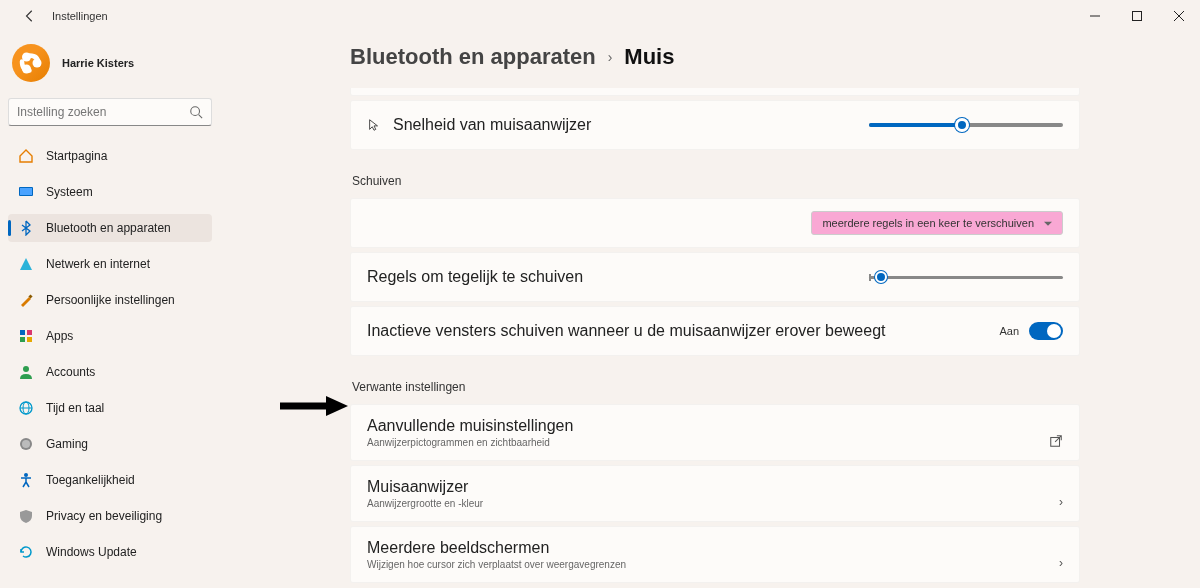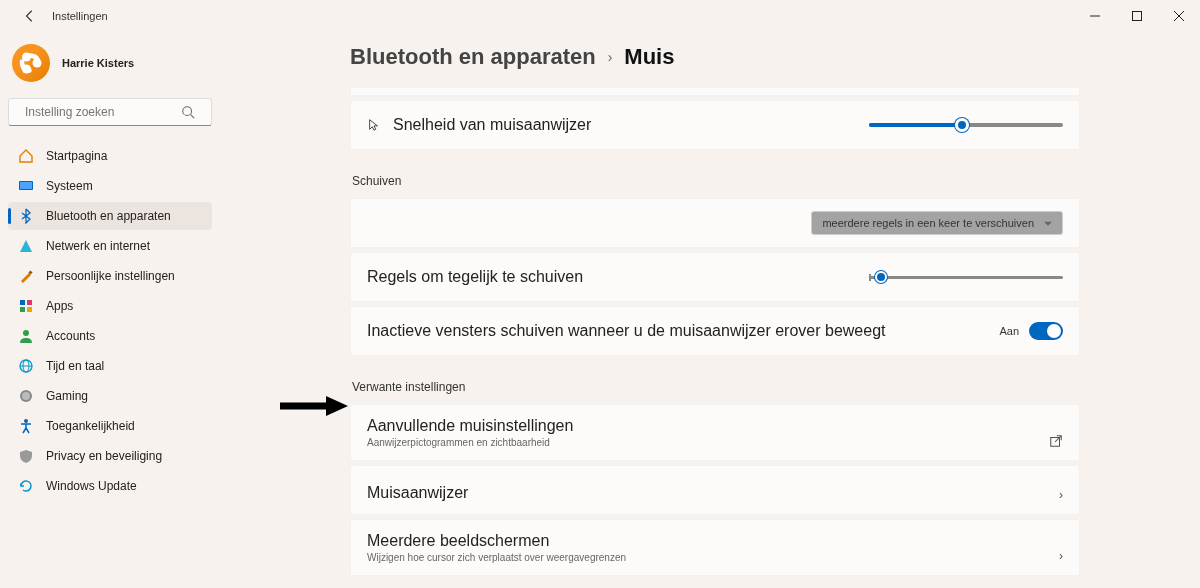--- a/index.html
+++ b/index.html
@@ -13,25 +13,25 @@
 .win-ctrl { width: 42px; height: 32px; display: flex; align-items: center; justify-content: center; cursor: pointer; }
 
 .app-body { display: flex; height: calc(588px - 32px); }
 
 .sidebar { width: 220px; padding: 8px 8px 8px 8px; display: flex; flex-direction: column; }
 .user-row { display: flex; align-items: center; gap: 12px; padding: 4px 4px 16px 4px; }
 .avatar { width: 38px; height: 38px; border-radius: 50%; background: linear-gradient(135deg, #f7931e 40%, #e67e00 100%); display: flex; align-items: center; justify-content: center; position: relative; }
 .avatar svg { width: 30px; height: 30px; }
 .user-name { font-size: 11px; font-weight: 600; color: #222; }
 
-.search-box { display: flex; align-items: center; background: #fdfbf9; border: 1px solid #ddd; border-bottom: 1px solid #888; border-radius: 3px; padding: 6px 16px; margin-bottom: 16px; }
+.search-box { display: flex; align-items: center; background: #fdfbf9; border: 1px solid #ddd; border-bottom: 1px solid #888; border-radius: 3px; padding: 6px 8px; margin-bottom: 16px; }
 .search-box input { border: none; background: transparent; flex: 1; font-size: 12px; outline: none; color: #555; }
 .search-box .search-icon { width: 14px; height: 14px; }
 
-.nav { display: flex; flex-direction: column; gap: 2px; }
+.nav { display: flex; flex-direction: column; gap: 8px; }
 .nav-item { display: flex; align-items: center; gap: 12px; padding: 6px 10px; border-radius: 4px; cursor: pointer; font-size: 12px; color: #222; position: relative; }
 .nav-item.active { background: #ece4df; }
 .nav-item.active::before { content: ""; position: absolute; left: 0; top: 6px; bottom: 6px; width: 3px; background: #0067c0; border-radius: 2px; }
 .nav-icon { width: 16px; height: 16px; display: flex; align-items: center; justify-content: center; }
 
 .main { flex: 1; padding: 12px 120px 0 130px; overflow-y: auto; }
 .breadcrumb { display: flex; align-items: center; gap: 12px; margin-bottom: 18px; }
 .breadcrumb-parent { font-size: 22px; font-weight: 600; color: #444; }
 .breadcrumb-chevron { color: #666; font-size: 14px; }
 .breadcrumb-current { font-size: 22px; font-weight: 700; color: #111; }
@@ -46,21 +46,21 @@
 .slider { width: 194px; height: 4px; background: #888; border-radius: 2px; position: relative; }
 .slider-fill { position: absolute; left: 0; top: 0; bottom: 0; background: #0067c0; border-radius: 2px; }
 .slider-thumb { position: absolute; top: 50%; transform: translate(-50%, -50%); width: 14px; height: 14px; border-radius: 50%; background: #0067c0; border: 3px solid #fff; box-shadow: 0 0 0 1px #0067c0; }
 
 .slider2 { width: 194px; height: 3px; background: #888; border-radius: 2px; position: relative; }
 .slider2 .tick { position: absolute; top: -2px; width: 2px; height: 7px; background: #888; }
 .slider2 .slider-thumb2 { position: absolute; top: 50%; transform: translate(-50%, -50%); width: 12px; height: 12px; border-radius: 50%; background: #0067c0; border: 2px solid #fff; box-shadow: 0 0 0 1px #0067c0; }
 
 .section-title { font-size: 12px; color: #333; margin: 24px 0 10px 2px; font-weight: 400; }
 
-.dropdown { border: 1px solid #ccc; border-radius: 3px; padding: 5px 28px 5px 10px; font-size: 11px; color: #333; background: #a3a3a3; position: relative; min-width: 212px; }
+.dropdown { border: 1px solid #ccc; border-radius: 3px; padding: 5px 28px 5px 10px; font-size: 11px; color: #333; background: #f9a8d4; position: relative; min-width: 212px; }
 .dropdown::after { content: ""; position: absolute; right: 10px; top: 50%; transform: translateY(-30%); border-left: 4px solid transparent; border-right: 4px solid transparent; border-top: 4px solid #666; }
 
 .toggle-row { display: flex; align-items: center; gap: 10px; margin-left: auto; }
 .toggle-label { font-size: 11px; color: #333; }
 .toggle { width: 34px; height: 18px; background: #0067c0; border-radius: 9px; position: relative; }
 .toggle-knob { position: absolute; right: 2px; top: 2px; width: 14px; height: 14px; border-radius: 50%; background: #fff; }
 
 .link-card { cursor: pointer; align-items: flex-end; }
 .ext-icon { margin-left: auto; width: 14px; height: 14px; }
 .chev-icon { margin-left: auto; color: #555; font-size: 12px; }
@@ -304,20 +304,21 @@
       </div>
       <svg class="ext-icon" viewBox="0 0 16 16">
           <rect x="2" y="4" width="10" height="10" stroke="#555" stroke-width="1.2" fill="none"></rect>
           <path d="M9 2 H14 V7 M14 2 L7 9" stroke="#555" stroke-width="1.2" fill="none"></path>
         </svg>
     </div>
 
     <div class="card link-card">
       <div class="card-label-block">
         <span class="card-label">Muisaanwijzer</span>
+        <span class="card-label-sub">Aanwijzergrootte en -kleur</span>
       </div>
       <span class="chev-icon">›</span>
     </div>
 
     <div class="card link-card">
       <div class="card-label-block">
         <span class="card-label">Meerdere beeldschermen</span>
         <span class="card-label-sub">Wijzigen hoe cursor zich verplaatst over weergavegrenzen</span>
       </div>
       <span class="chev-icon">›</span>

